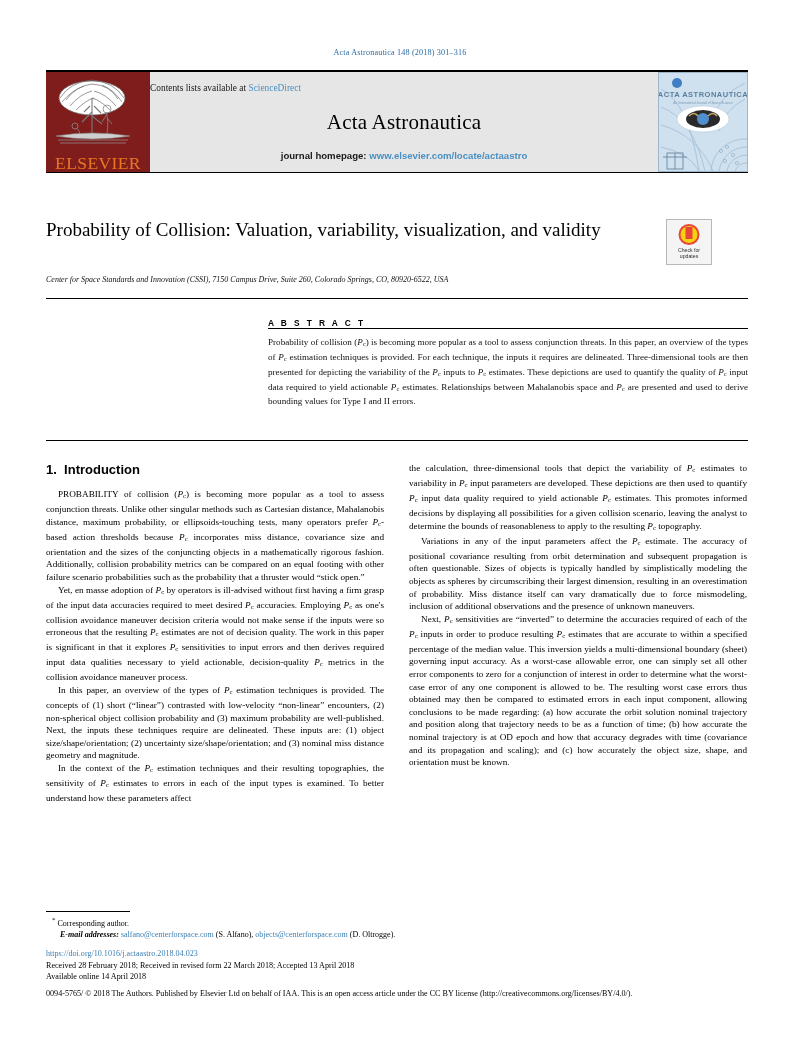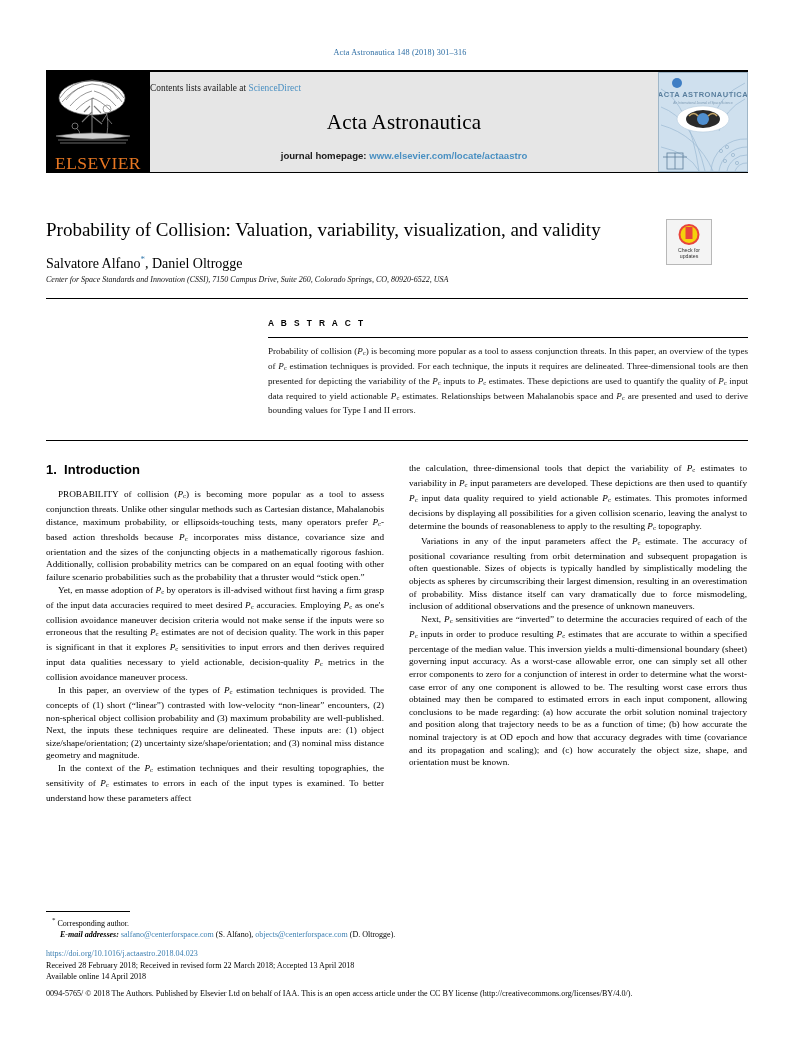--- a/index.html
+++ b/index.html
@@ -49,21 +49,21 @@
     left: 0; top: 0;
     width: 702px;
     height: 100px;
     display: flex;
     align-items: stretch;
   }
   .elsevier-logo {
     width: 104px;
     flex: 0 0 104px;
     position: relative;
-    background: #000000;
+    background: #7f1d1d;
     overflow: hidden;
   }
   .elsevier-word {
     position: absolute;
     left: 0; bottom: 0px;
     width: 104px;
     text-align: center;
     color: #e87722;
     font-family: "Liberation Serif", serif;
     font-size: 17.5px;
@@ -205,21 +205,20 @@
     position: absolute;
     left: 268px; top: 318px;
     width: 480px;
   }
   .abstract-heading {
     font-family: "Liberation Sans", sans-serif;
     font-size: 8.4px;
     font-weight: bold;
     letter-spacing: 2.4px;
     color: #000;
-    margin-bottom: 9px;
   }
   .abstract-rule {
     border-top: 1px solid #000;
     margin-bottom: 7px;
   }
   .abstract-body {
     font-size: 9.1px;
     line-height: 12.4px;
     text-align: justify;
     color: #111;
@@ -414,21 +413,20 @@
             <line x1="16" y1="80" x2="16" y2="96"></line>
           </g>
         </svg>
       </div>
 
     </div>
   </div>
 
   <div class="title">Probability of Collision: Valuation, variability, visualization, and validity</div>
 
-  <div class="authors"><span>Salvatore Alfano<sup>*</sup>, Daniel Oltrogge</span></div>
 
   <div class="affiliation">Center for Space Standards and Innovation (CSSI), 7150 Campus Drive, Suite 260, Colorado Springs, CO, 80920-6522, USA</div>
 
   <div class="crossmark">
     <div class="cm-circle"></div>
     <div class="cm-flag"></div>
     <div class="cm-text"><span>Check for</span><br><span>updates</span></div>
   </div>
 
   <div class="rule-under-title"></div>

